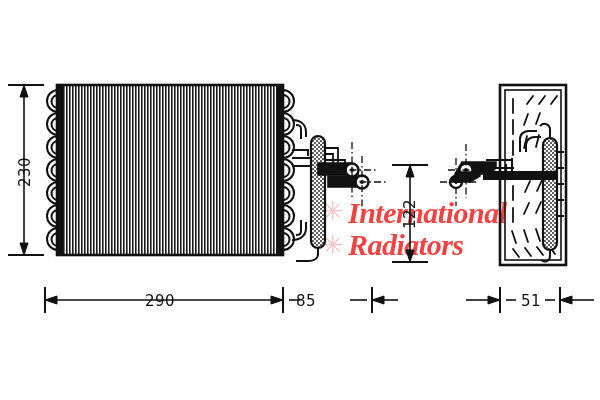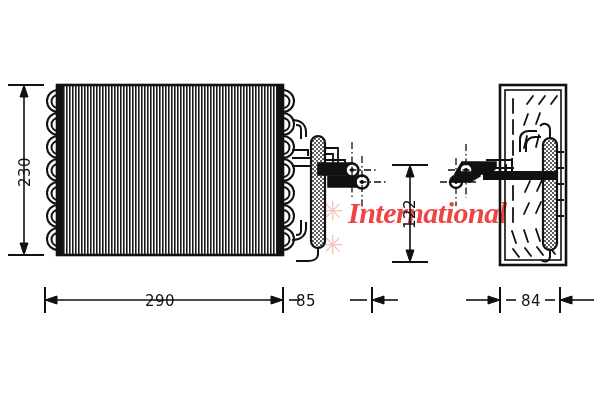--- a/index.html
+++ b/index.html
@@ -65,20 +65,21 @@
 </style>
 </head>
 <body>
 
 <div id="stage">
 
   <div class="wm-layer">
     <span class="wm-mark wm-m1">✳</span>
     <span class="wm-mark wm-m2">✳</span>
     <span class="wm-text wm-l1">International</span>
+    <span class="wm-text wm-l2">Radiators</span>
   </div>
 
   <svg width="600" height="400" viewBox="0 0 600 400">
     <defs>
 
       <pattern id="fins" x="0" y="0" width="3" height="8" patternUnits="userSpaceOnUse">
         <rect x="0" y="0" width="3" height="8" fill="#ffffff"></rect>
         <rect x="0" y="0" width="1.6" height="8" fill="#1a1a1a"></rect>
       </pattern>
 
@@ -329,17 +330,17 @@
       <line x1="572" y1="300" x2="594" y2="300" stroke-width="1.6"></line>
     </g>
   </svg>
 
   <span class="dim-label dim-v" style="left:8px; top:163px; width:34px; text-align:center;">230</span>
 
   <span class="dim-label" style="left:145px; top:292px;">290</span>
 
   <span class="dim-label" style="left:296px; top:292px;">85</span>
 
-  <span class="dim-label" style="left:521px; top:292px;">84</span>
+  <span class="dim-label" style="left:521px; top:292px;">51</span>
 
   <span class="dim-label dim-v" style="left:393px; top:205px; width:34px; text-align:center;">122</span>
 
 </div>
 
 </body></html>

